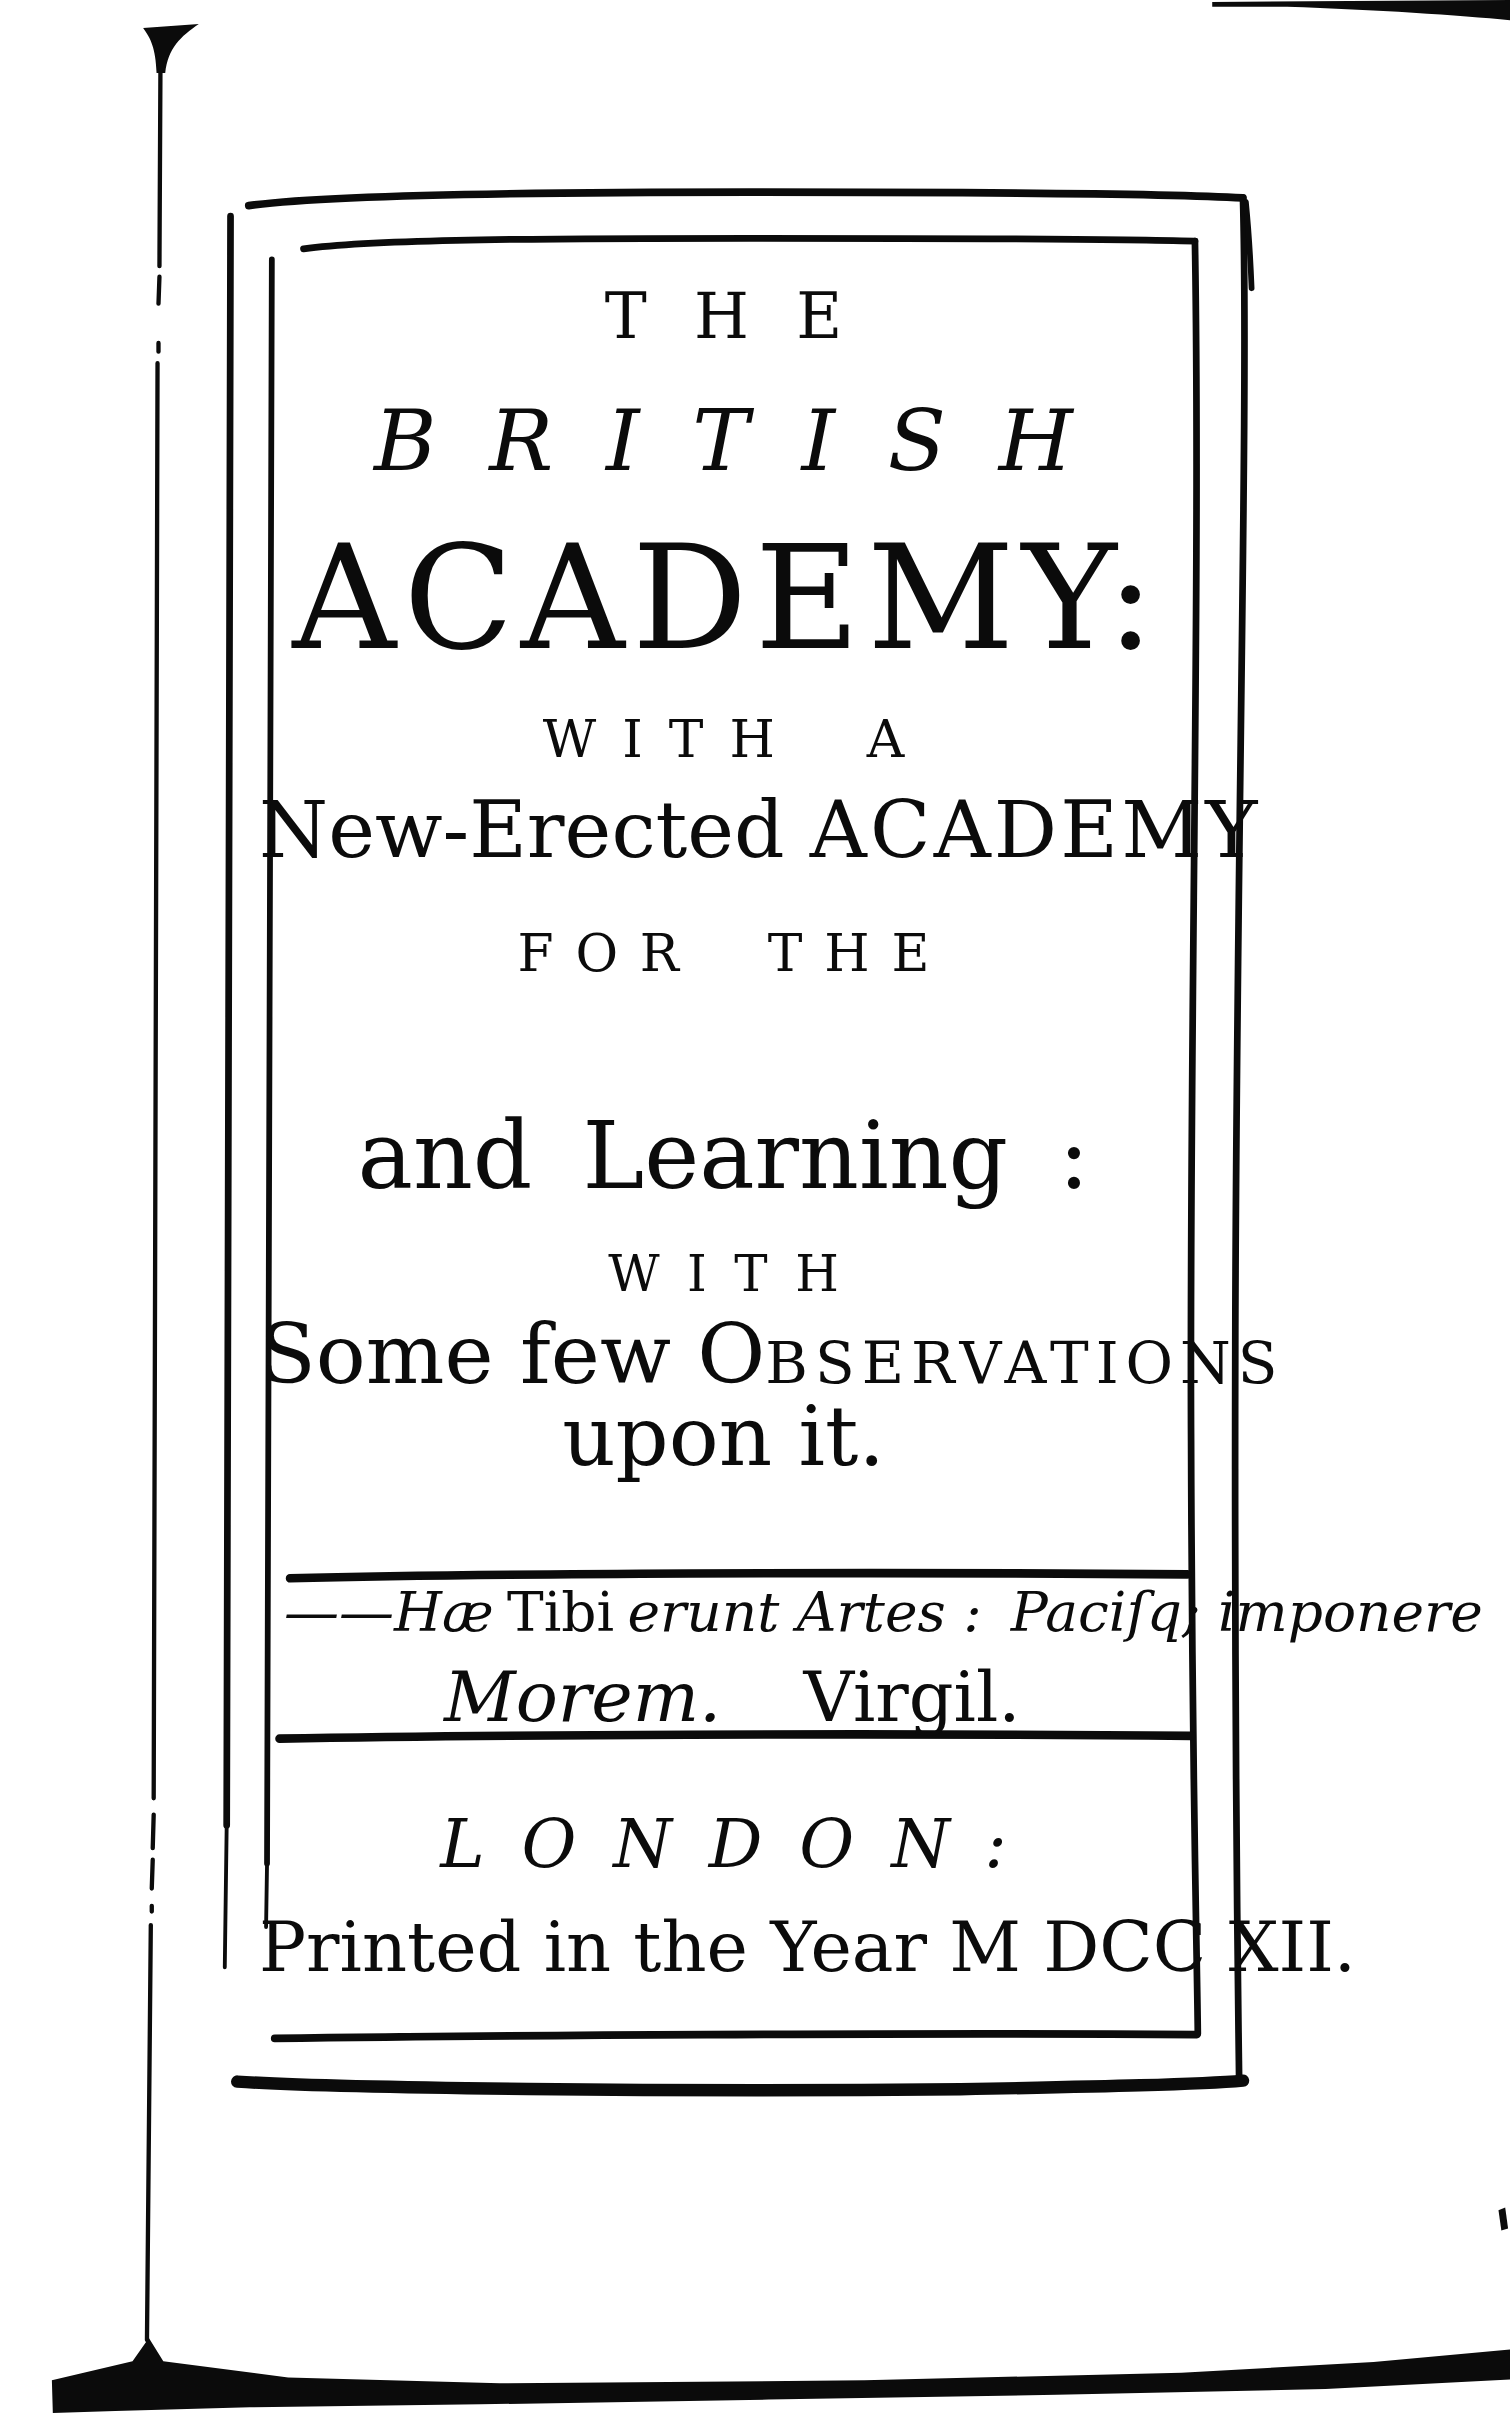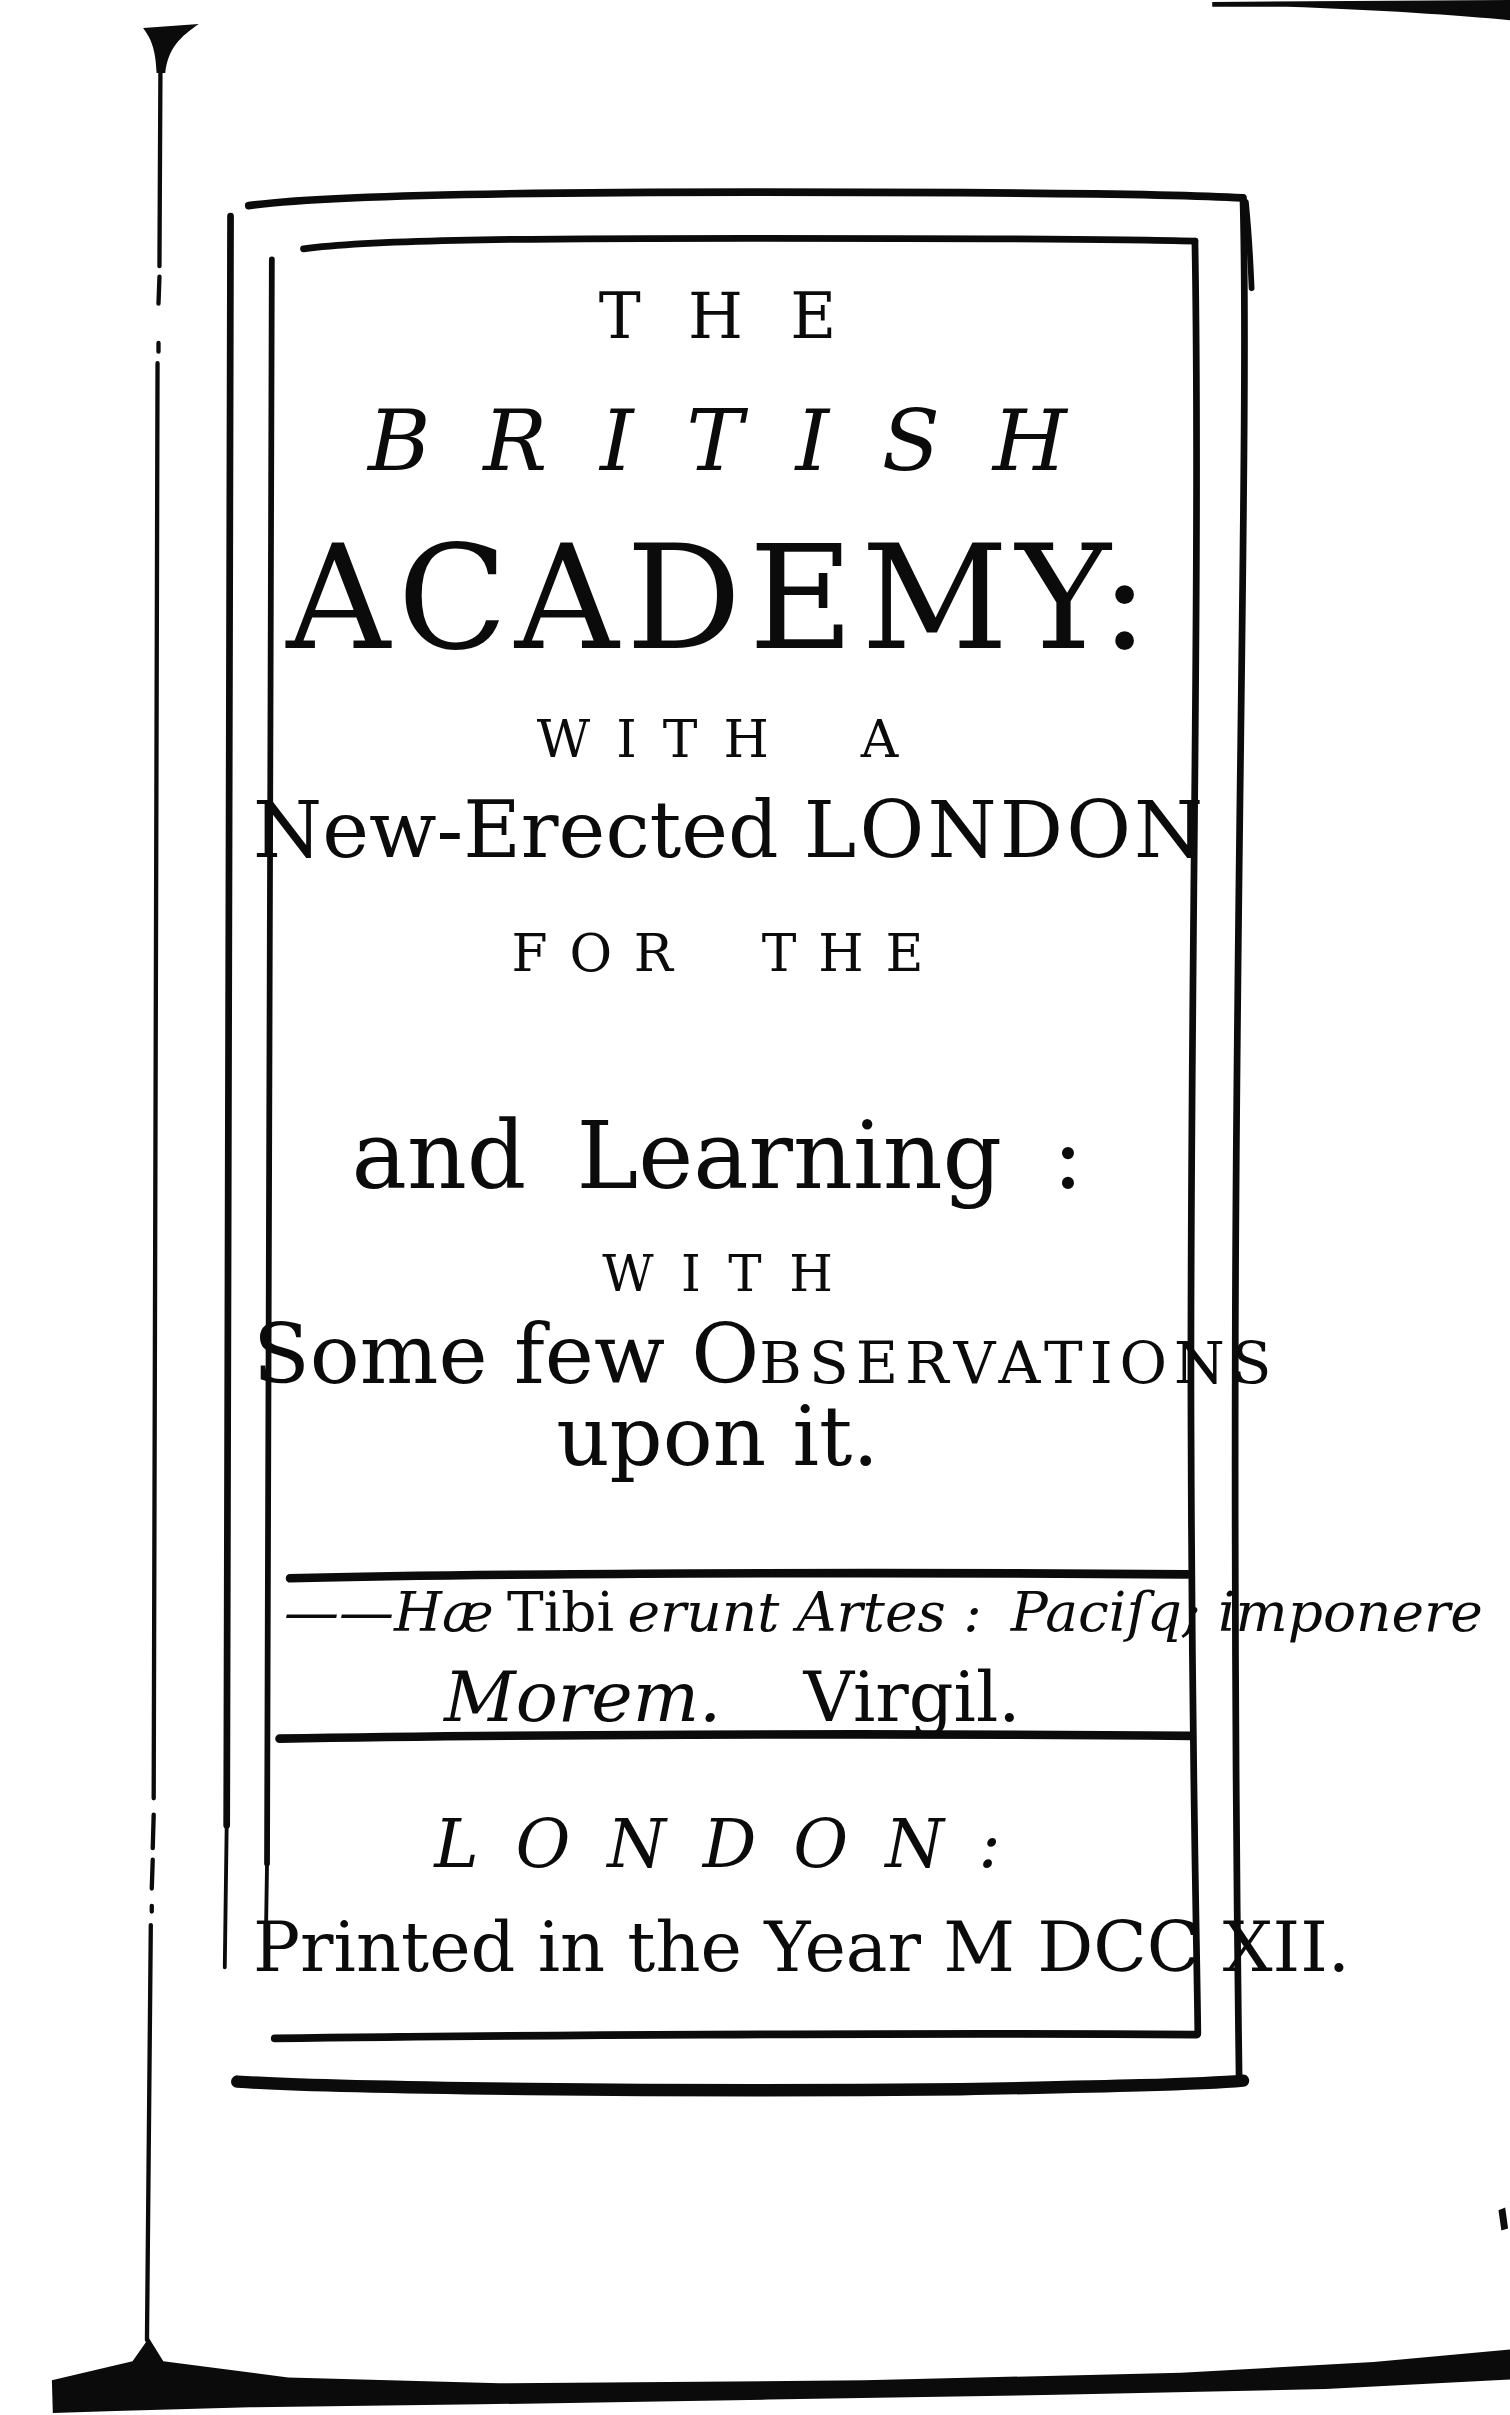--- a/index.html
+++ b/index.html
@@ -5,21 +5,21 @@
   html,body{margin:0;padding:0;background:#777;}
   .page{
     position:relative;
     width:1510px;height:2415px;
     background:#ffffff;
     overflow:hidden;
     font-family:"DejaVu Serif","Liberation Serif",serif;
     color:#0b0b0b;
   }
   .art{position:absolute;left:0;top:0;width:1510px;height:2415px;}
-  .txt{position:absolute;left:253px;width:929px;text-align:center;line-height:1;white-space:nowrap;}
+  .txt{position:absolute;left:259px;width:929px;text-align:center;line-height:1;white-space:nowrap;}
   .half-title      {top:285px;font-size:63px;letter-spacing:.75em;text-indent:.75em;}
   .series-title    {top:398px;font-size:85px;font-style:italic;letter-spacing:.62em;text-indent:.62em;}
   .main-title      {top:526px;font-size:144px;letter-spacing:.05em;text-indent:.05em;}
   .being-a         {top:713px;font-size:52px;letter-spacing:.5em;text-indent:.5em;word-spacing:.45em;}
   .society-line    {top:791px;font-size:79px;}
   .society-line .caps{letter-spacing:.04em;}
   .for-the         {top:927px;font-size:52px;letter-spacing:.42em;text-indent:.42em;word-spacing:.55em;}
   .subject1        {top:994px;font-size:93px;}
   .subject2        {top:1110px;font-size:93px;word-spacing:.22em;}
   .with-line       {top:1249px;font-size:50px;letter-spacing:.55em;text-indent:.55em;}
@@ -73,21 +73,21 @@
     <path fill="#0b0b0b" d="M55,2512 L54,2478 L138,2458 L155,2434 L170,2458 L300,2475 L520,2481 L900,2478 L1230,2470 L1430,2459 L1572,2446 L1572,2477 L1380,2487 L1100,2493 L800,2498 L500,2503 L260,2506 L120,2510 Z"></path>
   </svg>
 
   <div class="txt half-title">THE</div>
   <div class="txt series-title">BRITISH</div>
   <div class="txt main-title">ACADEMY:</div>
   <div class="txt being-a">WITH A</div>
 
   <div class="txt society-line">
     <span>New-Erected</span>
-    <span class="caps">LONDON</span>
+    <span class="caps">ACADEMY</span>
   </div>
 
   <div class="txt for-the">FOR THE</div>
   <div class="txt subject2">and Learning :</div>
   <div class="txt with-line">WITH</div>
 
   <div class="txt obs-line">
     <span>Some few</span>
     <span>O</span><span class="smallcaps">BSERVATIONS</span>
   </div>

